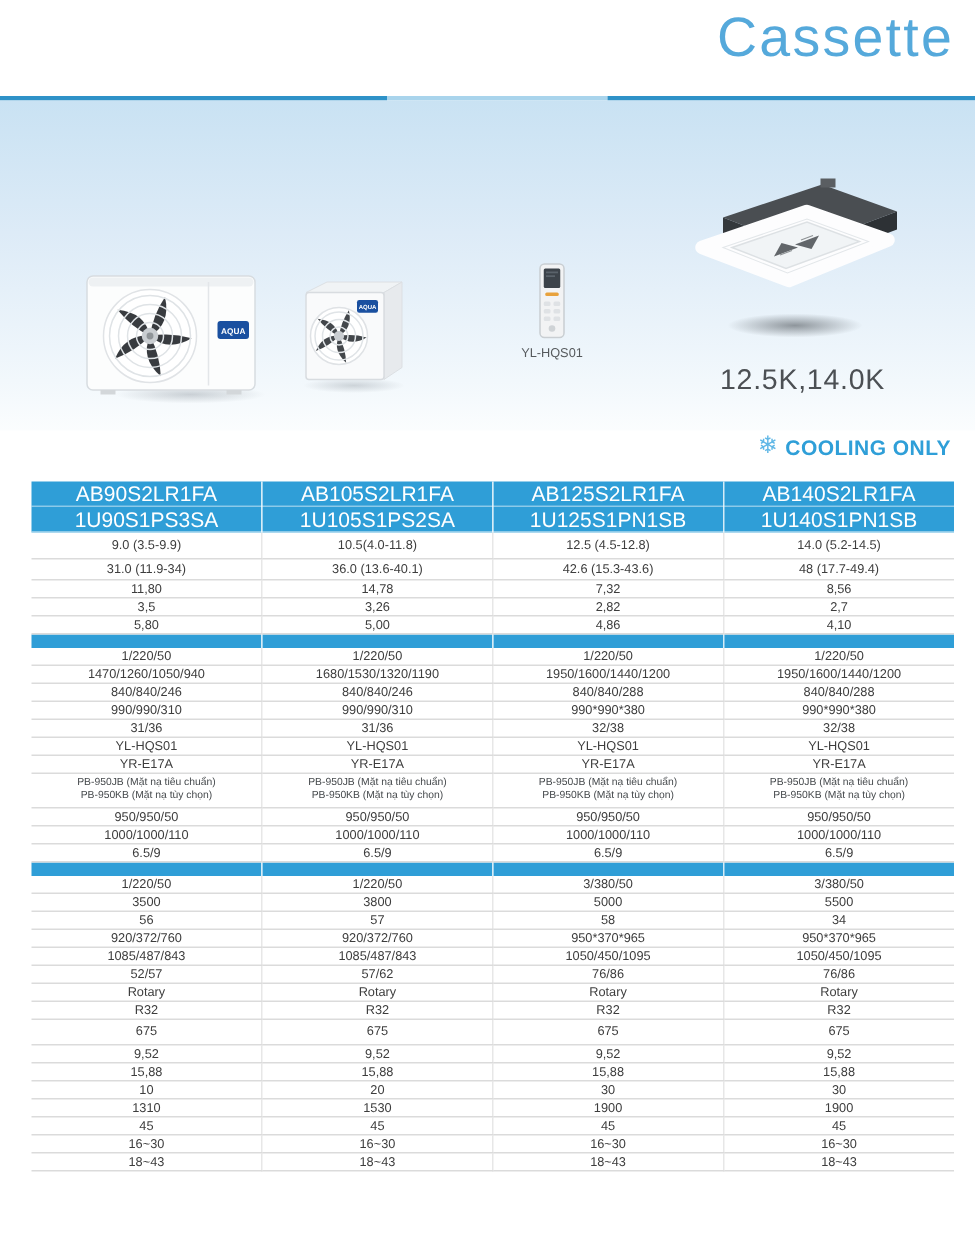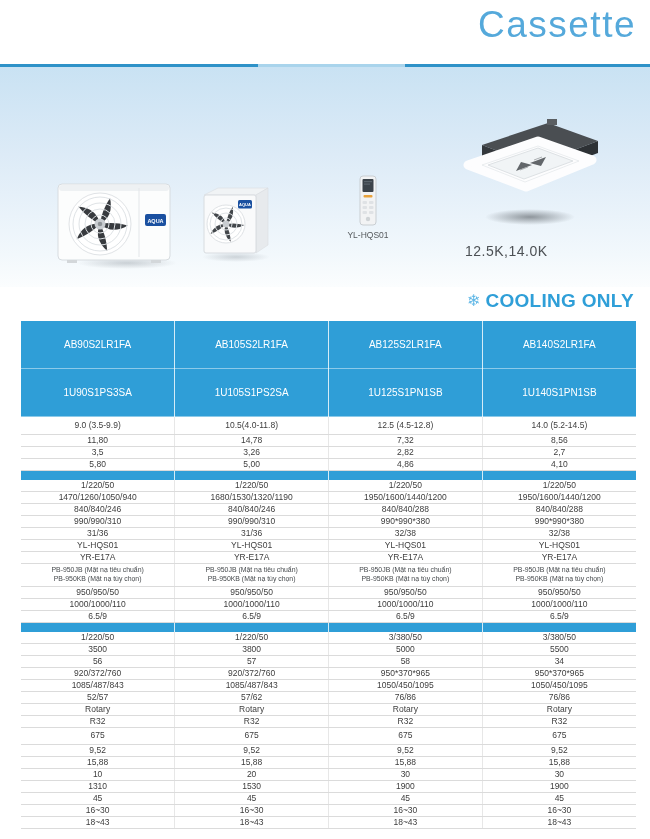--- a/index.html
+++ b/index.html
@@ -24,37 +24,37 @@
   .banner .img{position:absolute;}
   .img-outdoor-large{left:55px;top:112px;}
   .img-outdoor-small{left:198px;top:112px;}
   .img-remote{left:356px;top:108px;}
   .img-cassette{left:452px;top:48px;}
   .remote-label{
     position:absolute;left:333px;top:163px;width:70px;text-align:center;
     font-size:8.5px;color:#55595c;
   }
   .cassette-label{
-    position:absolute;left:465px;top:176px;width:140px;text-align:left;
-    font-size:14px;letter-spacing:.5px;color:#4c5054;
+    position:absolute;left:465px;top:176px;width:140px;text-align:center;
+    font-size:19px;letter-spacing:.5px;color:#4c5054;
   }
   
   .cooling{
     position:absolute;top:290px;right:16px;display:flex;align-items:center;gap:5px;
   }
   .cooling .flake{font-size:16px;line-height:1;color:#5fb7e6;}
-  .cooling .label{font-size:19px;font-weight:600;letter-spacing:.3px;color:#2f9fd8;}
+  .cooling .label{font-size:14px;font-weight:600;letter-spacing:.3px;color:#2f9fd8;}
   
   .table-wrap{position:absolute;top:321px;left:21px;}
   table{border-collapse:collapse;table-layout:fixed;width:615px;}
   th{
-    background:#2f9ed7;color:#fff;font-weight:normal;font-size:10px;height:15px;
+    background:#2f9ed7;color:#fff;font-weight:normal;font-size:14px;height:15px;
     border-right:1px solid rgba(255,255,255,.8);
     border-bottom:1px solid rgba(255,255,255,.45);
-    padding:16px;
+    padding:0;
   }
   td{
     text-align:center;font-size:8.5px;color:#3d3d3d;height:11px;padding:0;
     border-bottom:1px solid #dbdbdb;border-right:1px solid #e7e7e7;
     vertical-align:middle;line-height:1.1;
   }
   .r-sep td{background:#2f9ed7;height:9px;border-right:1px solid rgba(255,255,255,.8);border-bottom:none;}
   th:last-child, td:last-child, .r-sep td:last-child{border-right:none;}
   .r-tall td{height:17px;}
   .r-semi td{height:13px;}
@@ -216,20 +216,26 @@
             <th>1U140S1PN1SB</th>
           </tr>
         </thead>
         <tbody>
           <tr class="r-tall">
             <td>9.0 (3.5-9.9)</td>
             <td>10.5(4.0-11.8)</td>
             <td>12.5 (4.5-12.8)</td>
             <td>14.0 (5.2-14.5)</td>
           </tr>
+          <tr class="r-semi">
+            <td>31.0 (11.9-34)</td>
+            <td>36.0 (13.6-40.1)</td>
+            <td>42.6 (15.3-43.6)</td>
+            <td>48 (17.7-49.4)</td>
+          </tr>
           <tr>
             <td>11,80</td>
             <td>14,78</td>
             <td>7,32</td>
             <td>8,56</td>
           </tr>
           <tr>
             <td>3,5</td>
             <td>3,26</td>
             <td>2,82</td>

